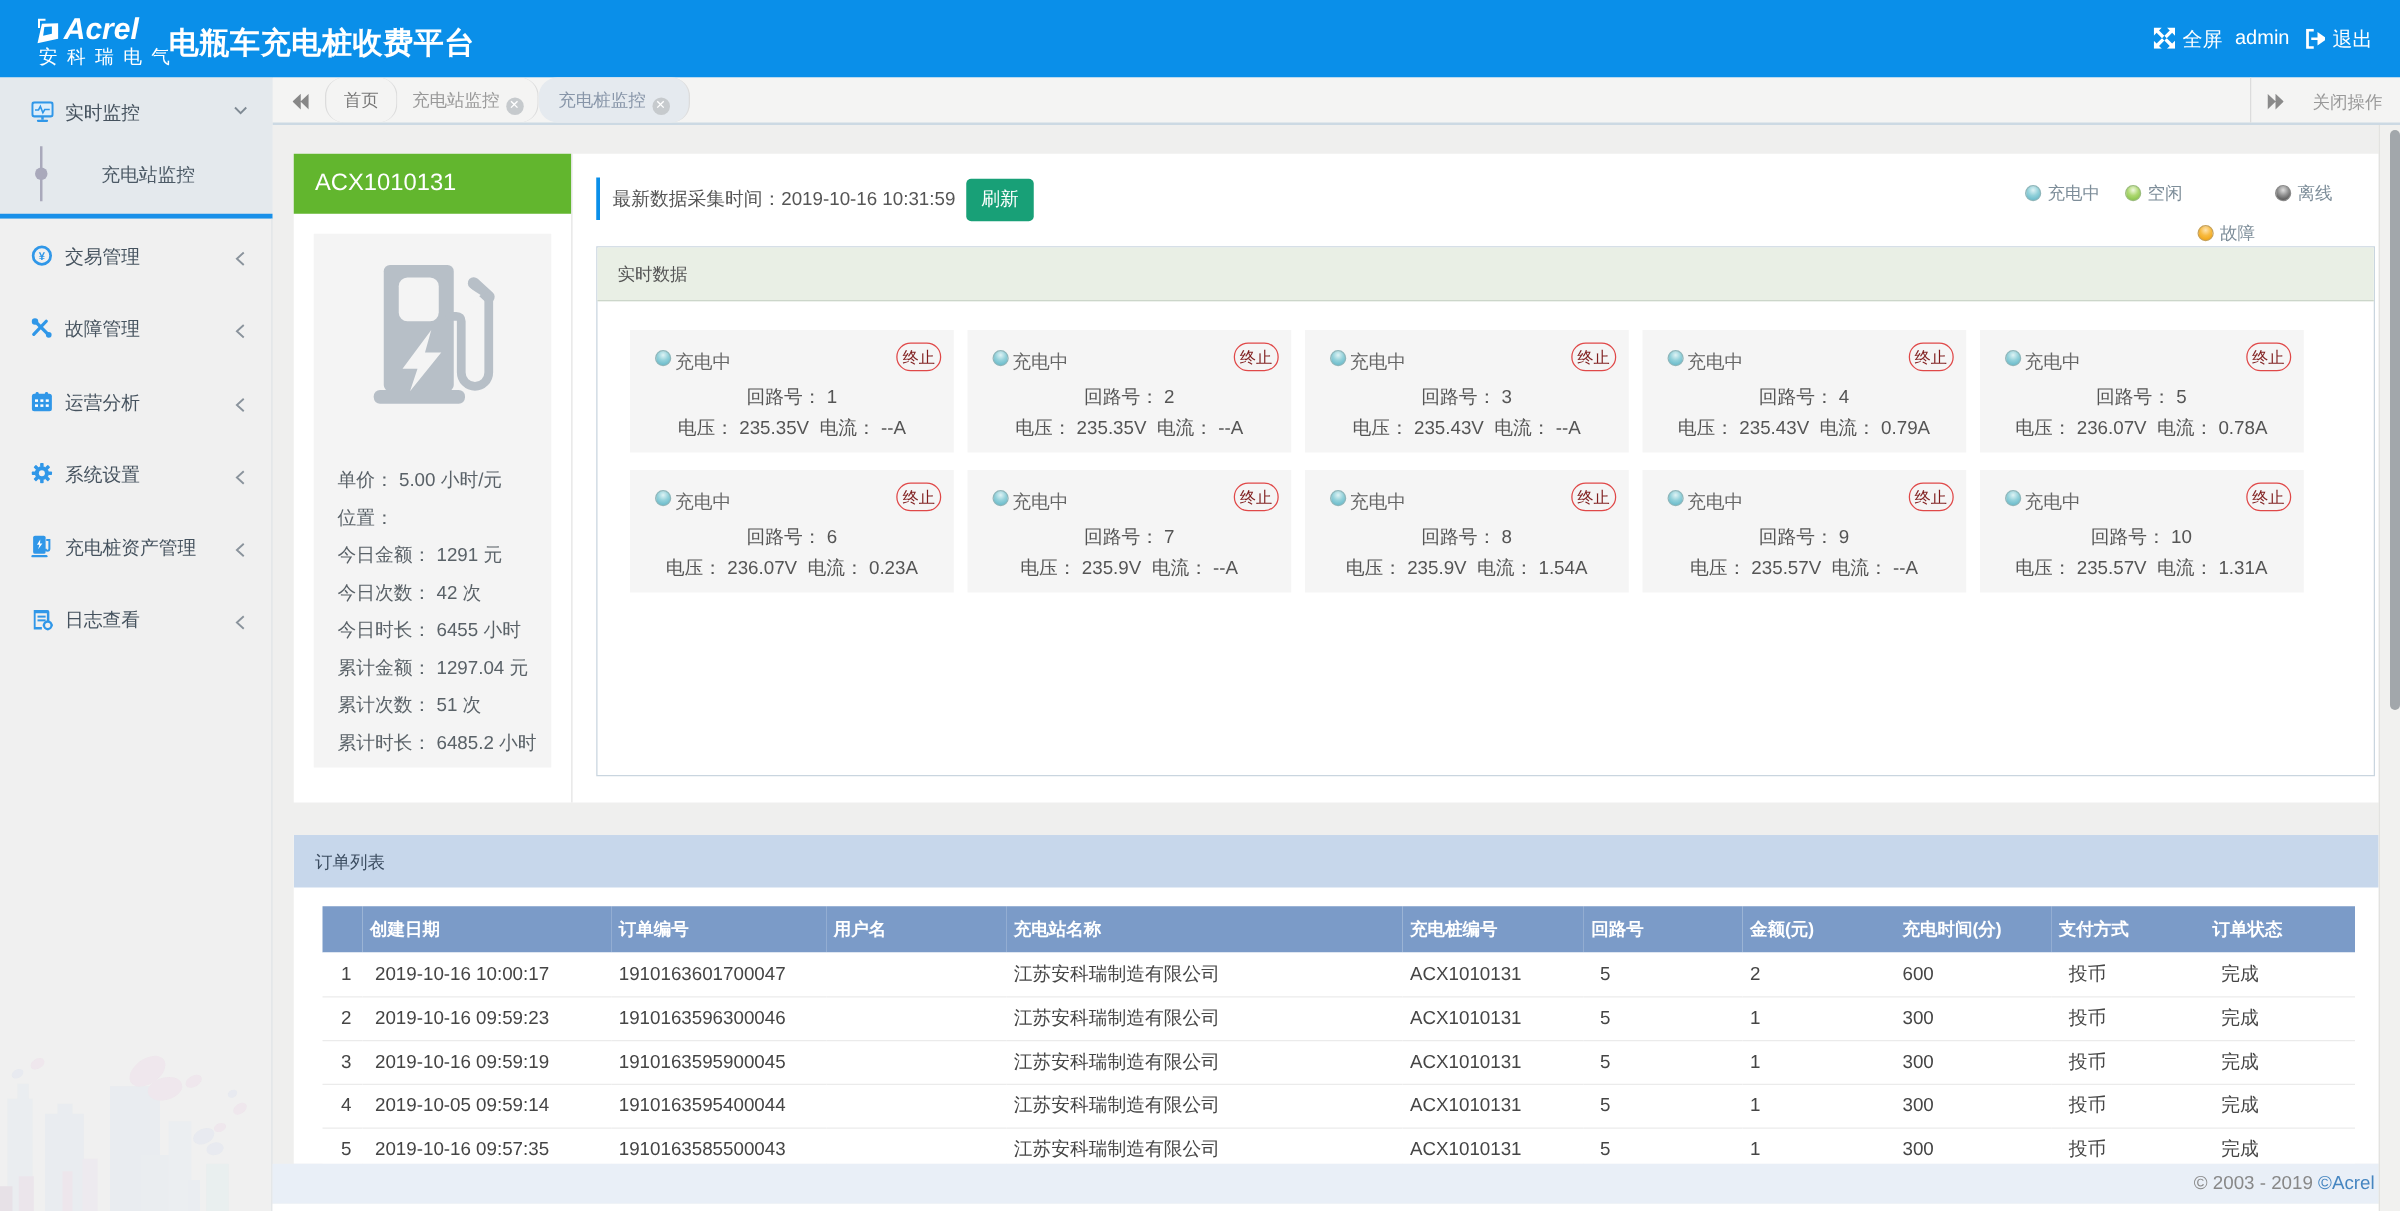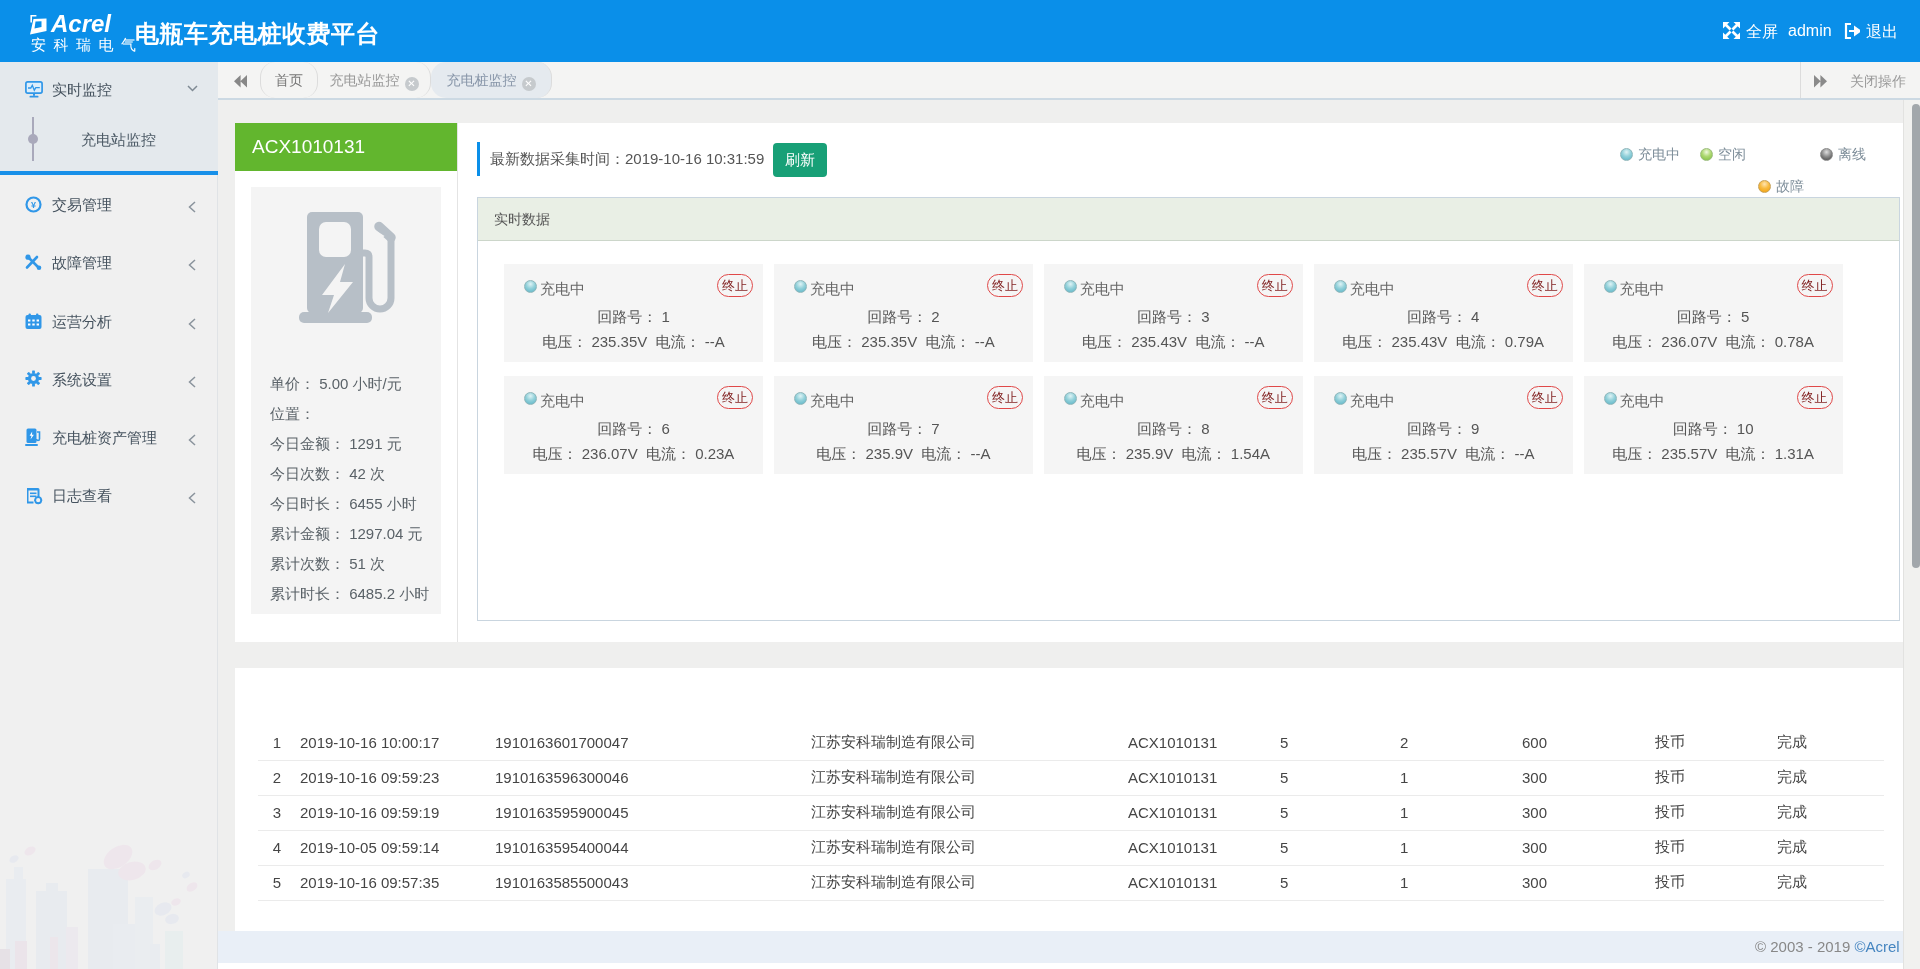--- a/index.html
+++ b/index.html
@@ -337,35 +337,49 @@
 <div class="card" style="left:1583.6px;top:376px">
       <span class="cdot"></span>
       <span class="cst">充电中</span>
       <span class="pill">终止</span>
       <div class="l1">回路号：&nbsp;10</div>
       <div class="l2">电压：&nbsp;235.57V&nbsp; 电流：&nbsp;1.31A</div>
     </div>
 </div>
 
 <div class="abs" id="panelB">
+  <div class="abs" id="bandhdr">订单列表</div>
   <table class="abs" id="otable">
     <colgroup>
       <col style="width:32px">
         <col style="width:199px">
         <col style="width:172px">
         <col style="width:144px">
       <col style="width:317px">
         <col style="width:145px">
         <col style="width:127px">
         <col style="width:122px">
       <col style="width:125px">
         <col style="width:123px">
         <col style="width:120px">
     </colgroup>
     <tbody>
+        <tr>
+          <th></th>
+          <th>创建日期</th>
+          <th>订单编号</th>
+          <th>用户名</th>
+          <th>充电站名称</th>
+          <th>充电桩编号</th>
+          <th>回路号</th>
+          <th>金额(元)</th>
+          <th>充电时间(分)</th>
+          <th>支付方式</th>
+          <th>订单状态</th>
+        </tr>
     <tr>
           <td style="text-align:center">1</td>
           <td>2019-10-16 10:00:17</td>
           <td>1910163601700047</td>
           <td></td>
           <td>江苏安科瑞制造有限公司</td>
           <td>ACX1010131</td>
           <td>5</td>
           <td>2</td>
           <td>600</td>

